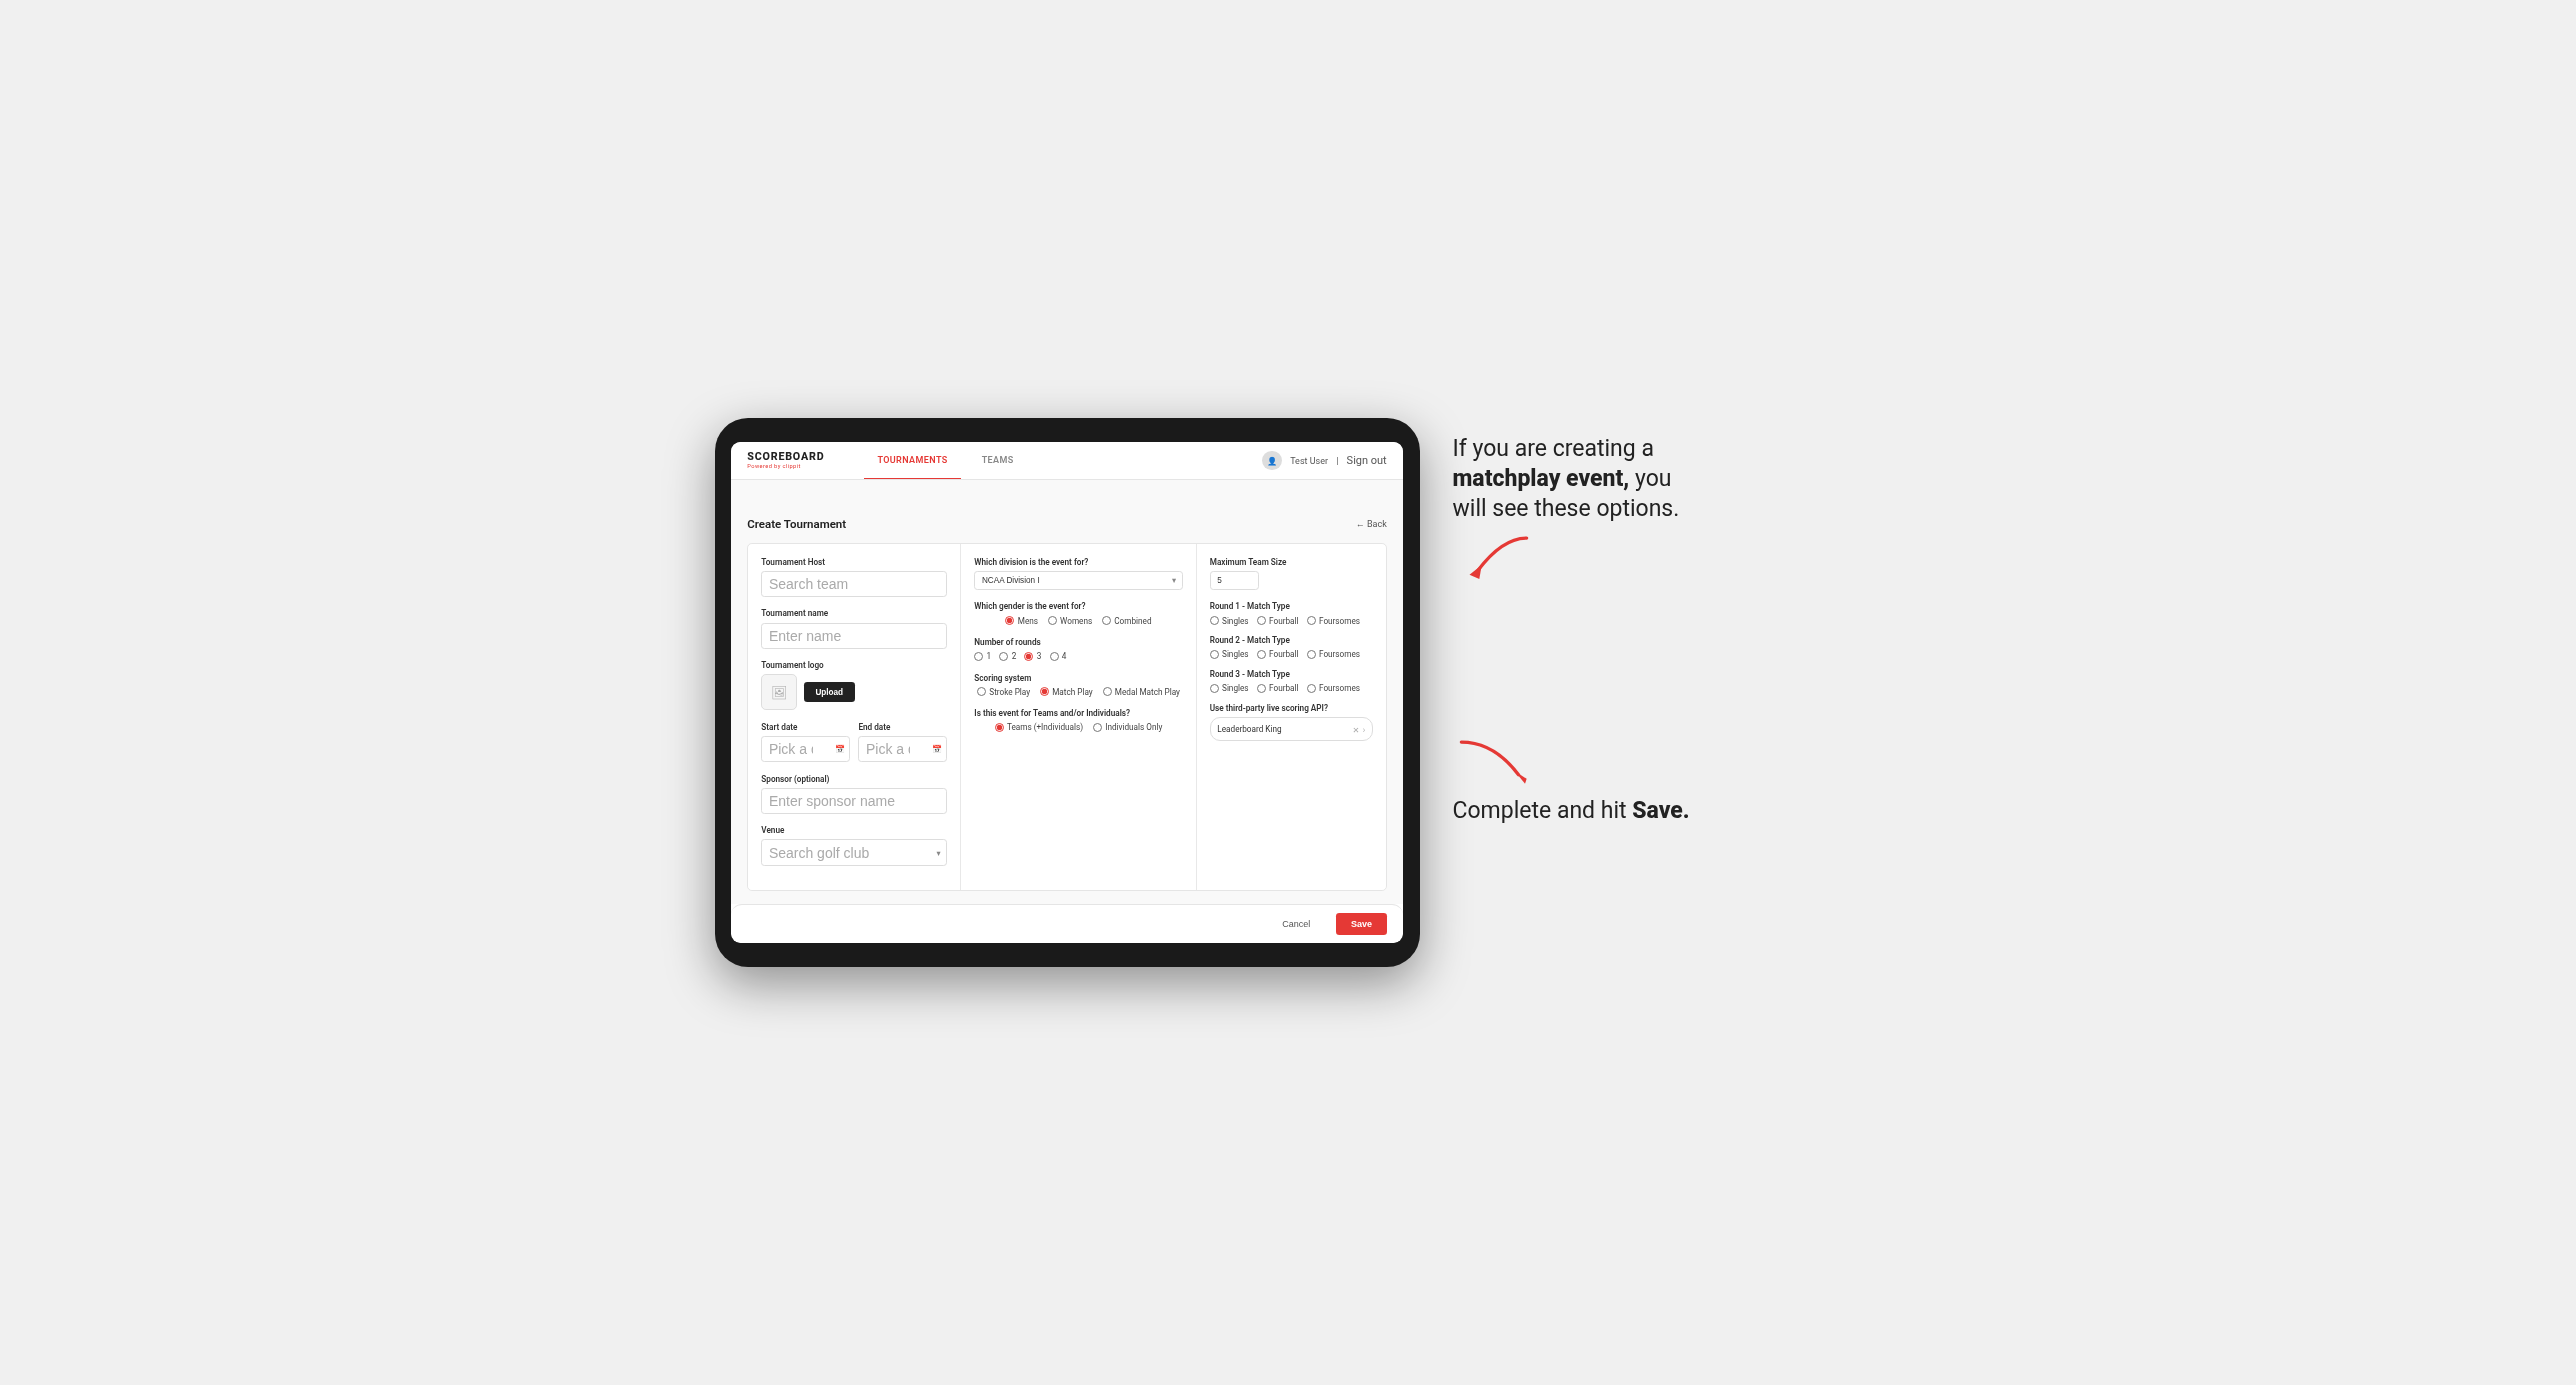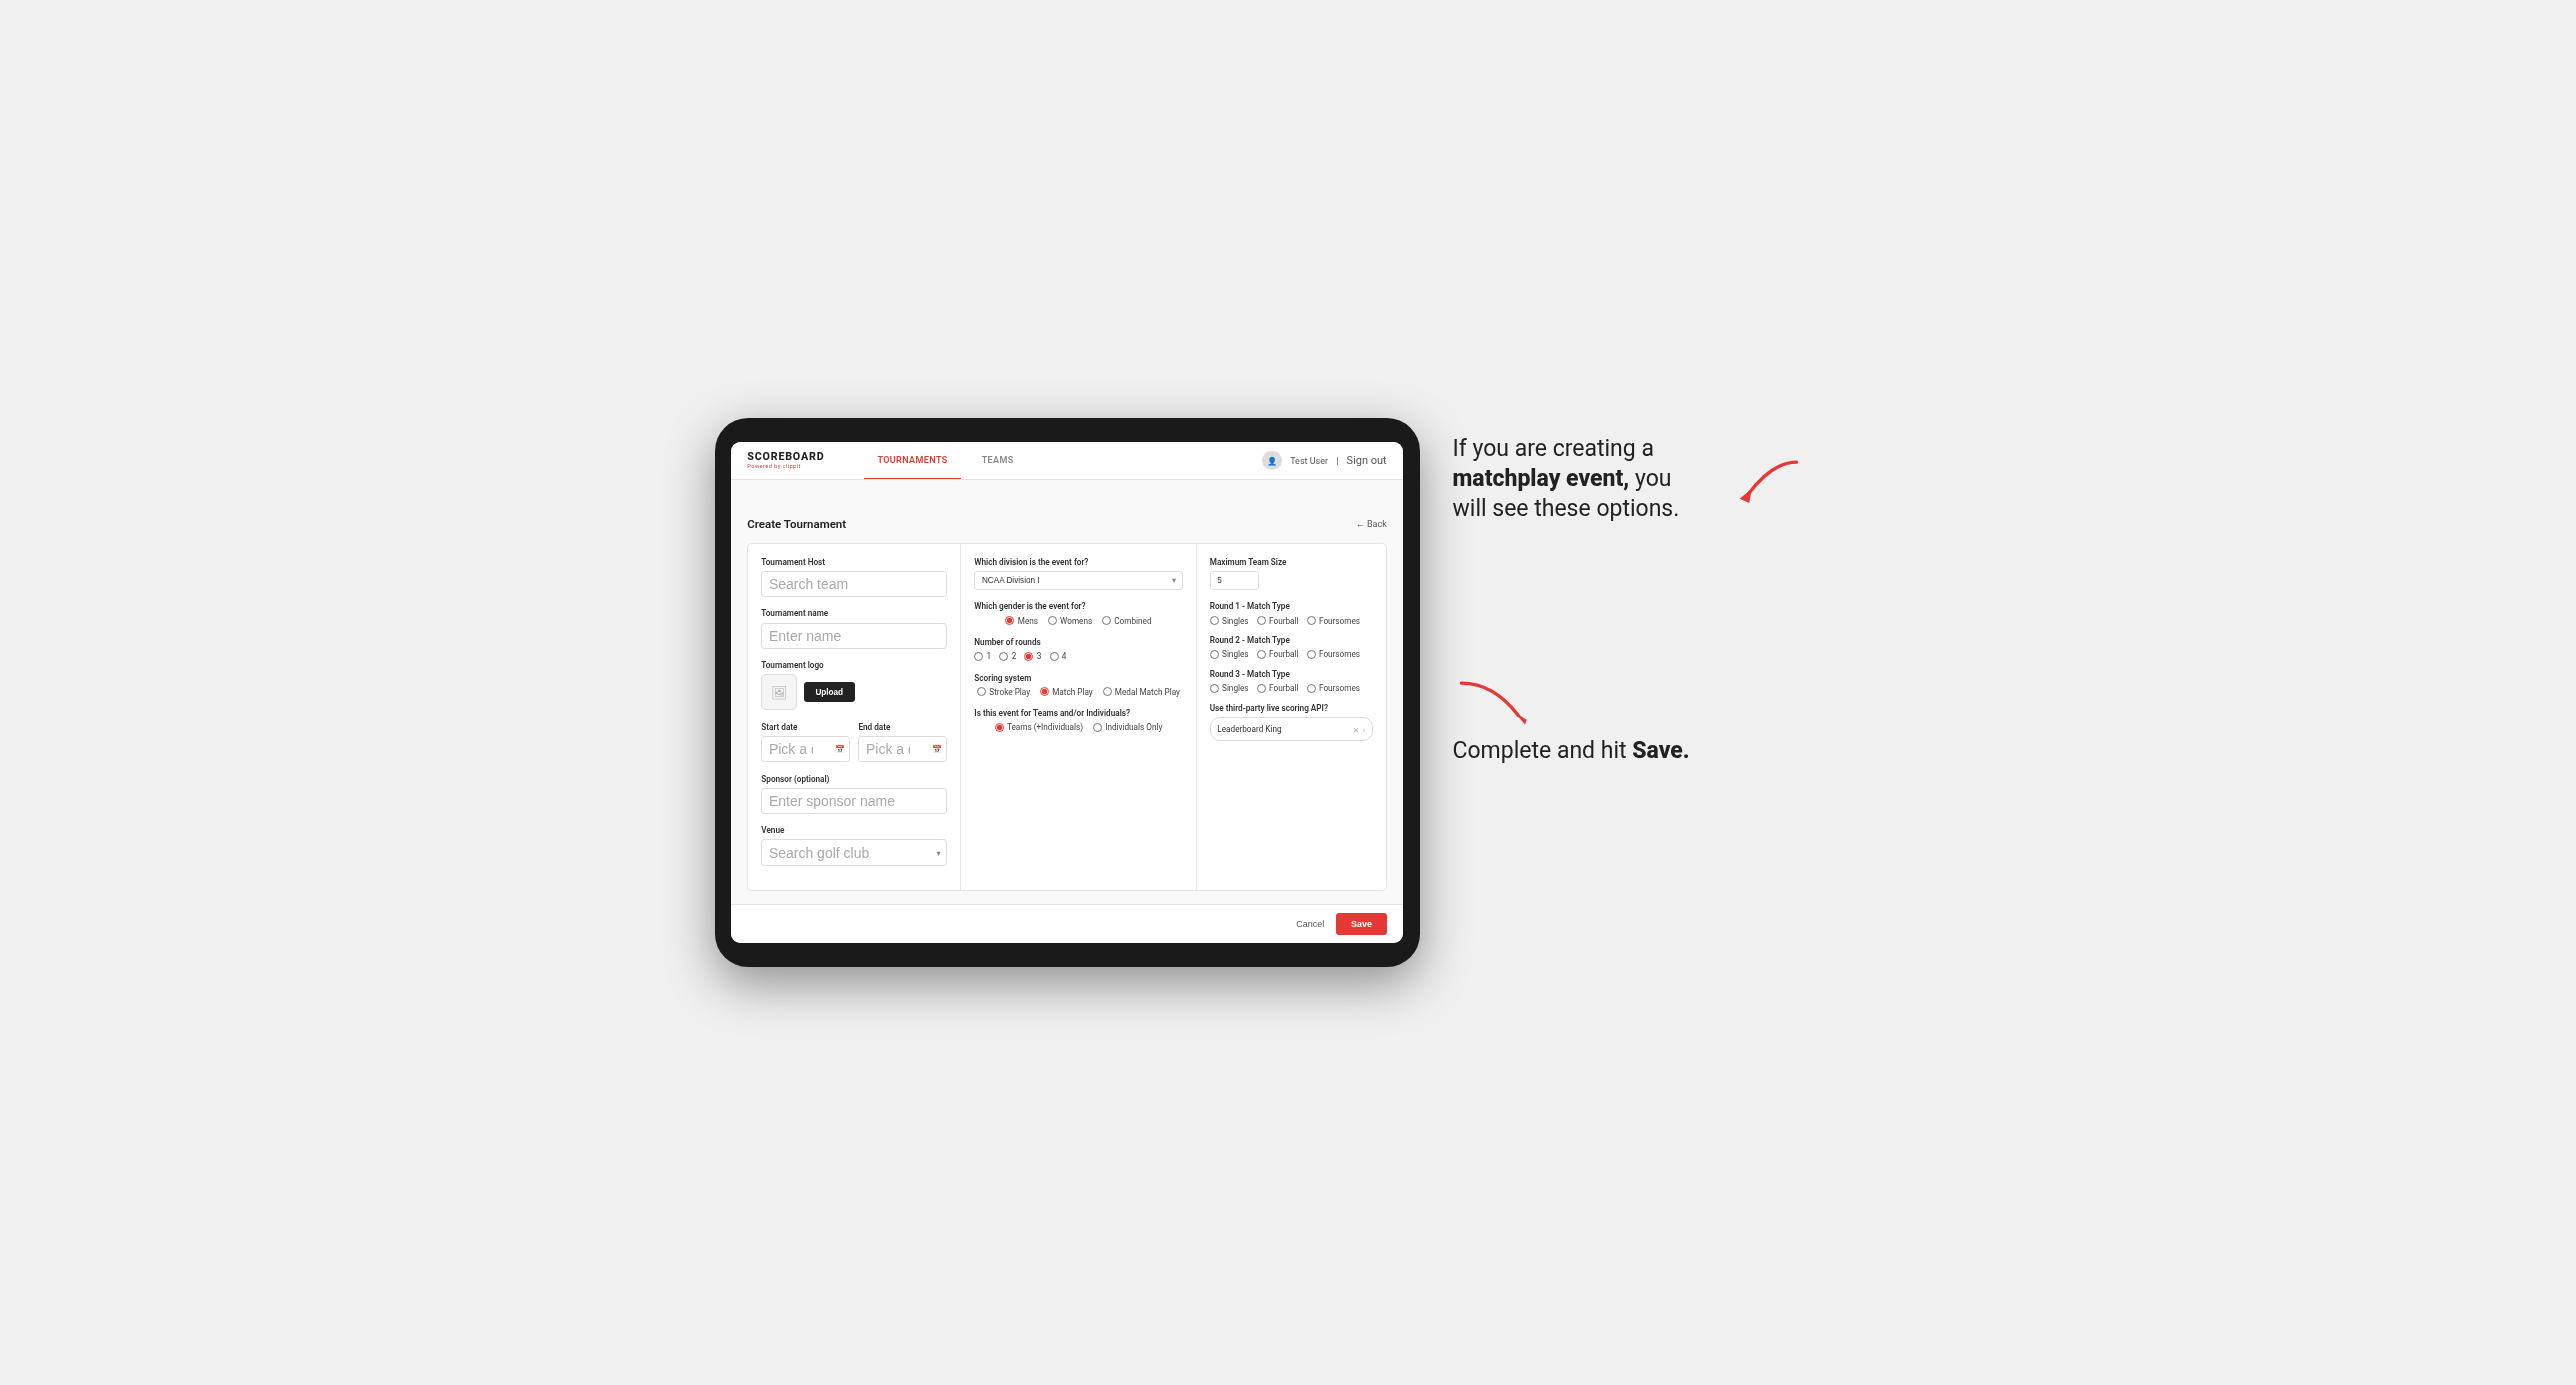--- a/index.html
+++ b/index.html
@@ -384,21 +384,22 @@
     }
 
     
     .form-footer {
       background: #fff;
       border-top: 0.8px solid #e5e5e5;
       padding: 8.2px 16.4px;
       display: flex;
       align-items: center;
       justify-content: flex-end;
-      gap: 2px;
+      gap: 16px;
+      border-radius: 11px;
     }
 
     .cancel-btn {
       background: none;
       border: none;
       font-size: 9px;
       color: #555;
       cursor: pointer;
       padding: 4.9px 9.8px;
     }
@@ -418,22 +419,22 @@
     .annotations {
       flex: 1;
       display: flex;
       flex-direction: column;
       gap: 24.6px;
       padding-top: 16.4px;
     }
 
     .annotation-top {
       display: flex;
-      flex-direction: row;
-      gap: 24px;
+      flex-direction: column;
+      gap: 2px;
     }
 
     .annotation-text {
       font-size: 23px;
       color: #222;
       line-height: 1.3;
       max-width: 246px;
     }
 
     .annotation-text strong {

